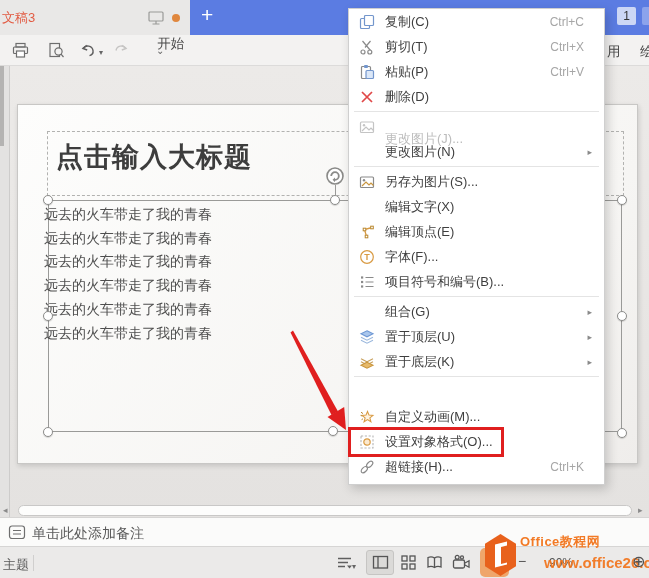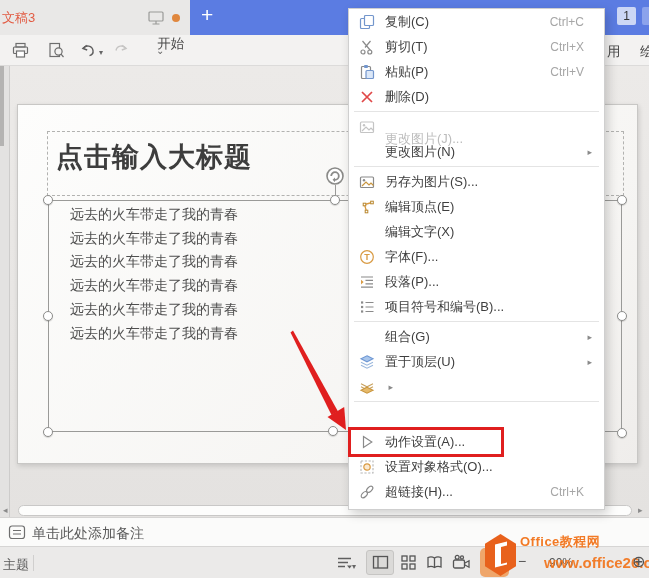--- a/index.html
+++ b/index.html
@@ -31,21 +31,21 @@
   .workspace{position:absolute;left:0;top:66px;width:649px;height:451px;
     background:linear-gradient(180deg,#eceae8,#e4e2e0);}
   .left-strip{position:absolute;left:0;top:66px;width:10px;height:451px;background:#e3e2e1;border-right:1px solid #cdcccb;}
   .left-scroll{position:absolute;left:0;top:66px;width:4px;height:80px;background:#b4b3b2;}
   .slide{position:absolute;left:17px;top:104px;width:621px;height:360px;
     background:linear-gradient(135deg,#fdfdfc 0%,#f6f5f3 70%,#efedeb 100%);
     border:1px solid #c8c7c5;box-shadow:1px 2px 5px rgba(0,0,0,.14);}
   .title-ph{position:absolute;left:47px;top:131px;width:577px;height:65px;border:1px dashed #b2b2b0;}
   .slide-title{position:absolute;left:56px;top:139px;font-size:27px;font-weight:bold;color:#3d3d3d;letter-spacing:1px;white-space:nowrap;}
   .textbox{position:absolute;left:48px;top:200px;width:574px;height:232px;border:1px solid #9a9a98;}
-  .body-lines{position:absolute;left:70px;top:203px;width:420px;}
+  .body-lines{position:absolute;left:44px;top:203px;width:420px;}
   .bline{font-size:14px;color:#4f4f4f;line-height:23.7px;white-space:nowrap;}
   .handle{position:absolute;width:10px;height:10px;border-radius:50%;background:#fff;border:1px solid #8d8d8b;box-shadow:0 1px 1px rgba(0,0,0,.15);}
   .rot-line{position:absolute;left:335px;top:185px;width:1px;height:11px;background:#9a9a98;}
   .rot-handle{position:absolute;left:325px;top:166px;}
 
   
   .hscroll-track{position:absolute;left:18px;top:505px;width:614px;height:11px;background:#fdfdfc;border:1px solid #c9c8c7;border-radius:6px;}
   .hscroll-left{position:absolute;left:3px;top:505px;font-size:9px;color:#8a8a8a;line-height:11px;}
   .hscroll-right{position:absolute;left:638px;top:505px;font-size:9px;color:#8a8a8a;line-height:11px;}
 
@@ -359,54 +359,44 @@
               <rect x="1.5" y="3" width="13" height="10.5" rx="1"></rect>
             </g>
             <path d="M3 12 7 8l3 3 2-2 2.5 2.5" fill="none" stroke="#c9963f" stroke-width="1.2"></path>
             <circle cx="5" cy="6.3" r="1.2" fill="#8a8a8a"></circle>
           </svg>
         </span>
         <span class="lbl">另存为图片(S)...</span>
         <span class="sub"></span>
       </div>
       <div class="mitem">
+        <span class="mi"></span>
+        <span class="lbl">编辑文字(X)</span>
+        <span class="sub"></span>
+      </div>
+      <div class="mitem">
         <span class="mi">
           <svg width="16" height="16" viewBox="0 0 16 16">
             <path d="M13 3.5 5.5 5.5 7.5 12.5" fill="none" stroke="#d99b44" stroke-width="1.3"></path>
             <rect x="11.7" y="2.2" width="2.6" height="2.6" fill="#fff" stroke="#b9882f"></rect>
             <rect x="4.2" y="4.2" width="2.6" height="2.6" fill="#fff" stroke="#b9882f"></rect>
             <rect x="6.2" y="11.2" width="2.6" height="2.6" fill="#fff" stroke="#b9882f"></rect>
           </svg>
         </span>
         <span class="lbl">编辑顶点(E)</span>
         <span class="sub"></span>
       </div>
       <div class="mitem">
-        <span class="mi"></span>
-        <span class="lbl">编辑文字(X)</span>
-        <span class="sub"></span>
-      </div>
-      <div class="mitem">
         <span class="mi">
           <svg width="16" height="16" viewBox="0 0 16 16">
             <circle cx="8" cy="8" r="6.3" fill="none" stroke="#d99b44" stroke-width="1.2"></circle>
             <text x="8" y="11.2" font-size="9" font-weight="bold" fill="#d99b44" text-anchor="middle" font-family="Liberation Sans,sans-serif">T</text>
           </svg>
         </span>
         <span class="lbl">字体(F)...</span>
-        <span class="sub"></span>
-      </div>
-      <div class="mitem">
-        <span class="mi">
-          <svg width="16" height="16" viewBox="0 0 16 16">
-            <path d="M2 3h12M6.5 6.4h7.5M6.5 9.8h7.5M2 13.2h12" stroke="#8a8a8a" stroke-width="1.2" fill="none"></path>
-            <path d="M2 5.8 4.6 8.1 2 10.4Z" fill="#d99b44"></path>
-          </svg>
-        </span>
-        <span class="lbl">段落(P)...</span>
         <span class="sub"></span>
       </div>
       <div class="mitem">
         <span class="mi">
           <svg width="16" height="16" viewBox="0 0 16 16">
             <path d="M6.5 3.5h8M6.5 8h8M6.5 12.5h8" stroke="#8a8a8a" stroke-width="1.2" fill="none"></path>
             <rect x="2" y="2.4" width="2.2" height="2.2" fill="#8a8a8a"></rect>
             <rect x="2" y="6.9" width="2.2" height="2.2" fill="#8a8a8a"></rect>
             <rect x="2" y="11.4" width="2.2" height="2.2" fill="#8a8a8a"></rect>
           </svg>
@@ -432,34 +422,36 @@
         <span class="sub">▸</span>
       </div>
       <div class="mitem">
         <span class="mi">
           <svg width="16" height="16" viewBox="0 0 16 16">
             <path d="M2 4.8 8 7.8 14 4.8" stroke="#c9a25f" fill="none" stroke-width="1.1"></path>
             <path d="M2 7.8 8 10.8 14 7.8" stroke="#c9a25f" fill="none" stroke-width="1.1"></path>
             <path d="M8 8.2 14 11.2 8 14.2 2 11.2Z" fill="#e7ba6b" stroke="#c9963f" stroke-width="1.1"></path>
           </svg>
         </span>
+        <span class="lbl">置于底层(K)</span>
         <span class="sub">▸</span>
       </div>
       <div class="msep"></div>
       <div class="mitem">
         <span class="mi"></span>
         <span class="sub"></span>
       </div>
       <div class="mitem">
         <span class="mi">
           <svg width="16" height="16" viewBox="0 0 16 16">
-            <path d="M4.5 2.5 12.8 8 4.5 13.5Z" fill="#fff" stroke="#8a8a8a" stroke-width="1.2"></path>
-          </svg>
-        </span>
-        <span class="lbl">动作设置(A)...</span>
+            <path d="M8.5 2.5 10 6.1 13.9 6.4 10.9 8.9 11.9 12.7 8.5 10.6 5.1 12.7 6.1 8.9 3.1 6.4 7 6.1Z" fill="#fdf3e2" stroke="#d99b44" stroke-width="1.1"></path>
+            <path d="M2 3.2 4 4.6M1.6 6.4 3.2 7M2.6 10.6 4 9.8" stroke="#b9882f" stroke-width="1" fill="none"></path>
+          </svg>
+        </span>
+        <span class="lbl">自定义动画(M)...</span>
         <span class="sub"></span>
       </div>
       <div class="mitem">
         <span class="mi">
           <svg width="16" height="16" viewBox="0 0 16 16">
             <rect x="2" y="2" width="12" height="12" fill="none" stroke="#b5b5b5" stroke-width="1.1" stroke-dasharray="2.2 1.6"></rect>
             <circle cx="8" cy="8" r="3.2" fill="#fbe9d0" stroke="#d99b44" stroke-width="1.2"></circle>
           </svg>
         </span>
         <span class="lbl">设置对象格式(O)...</span>

